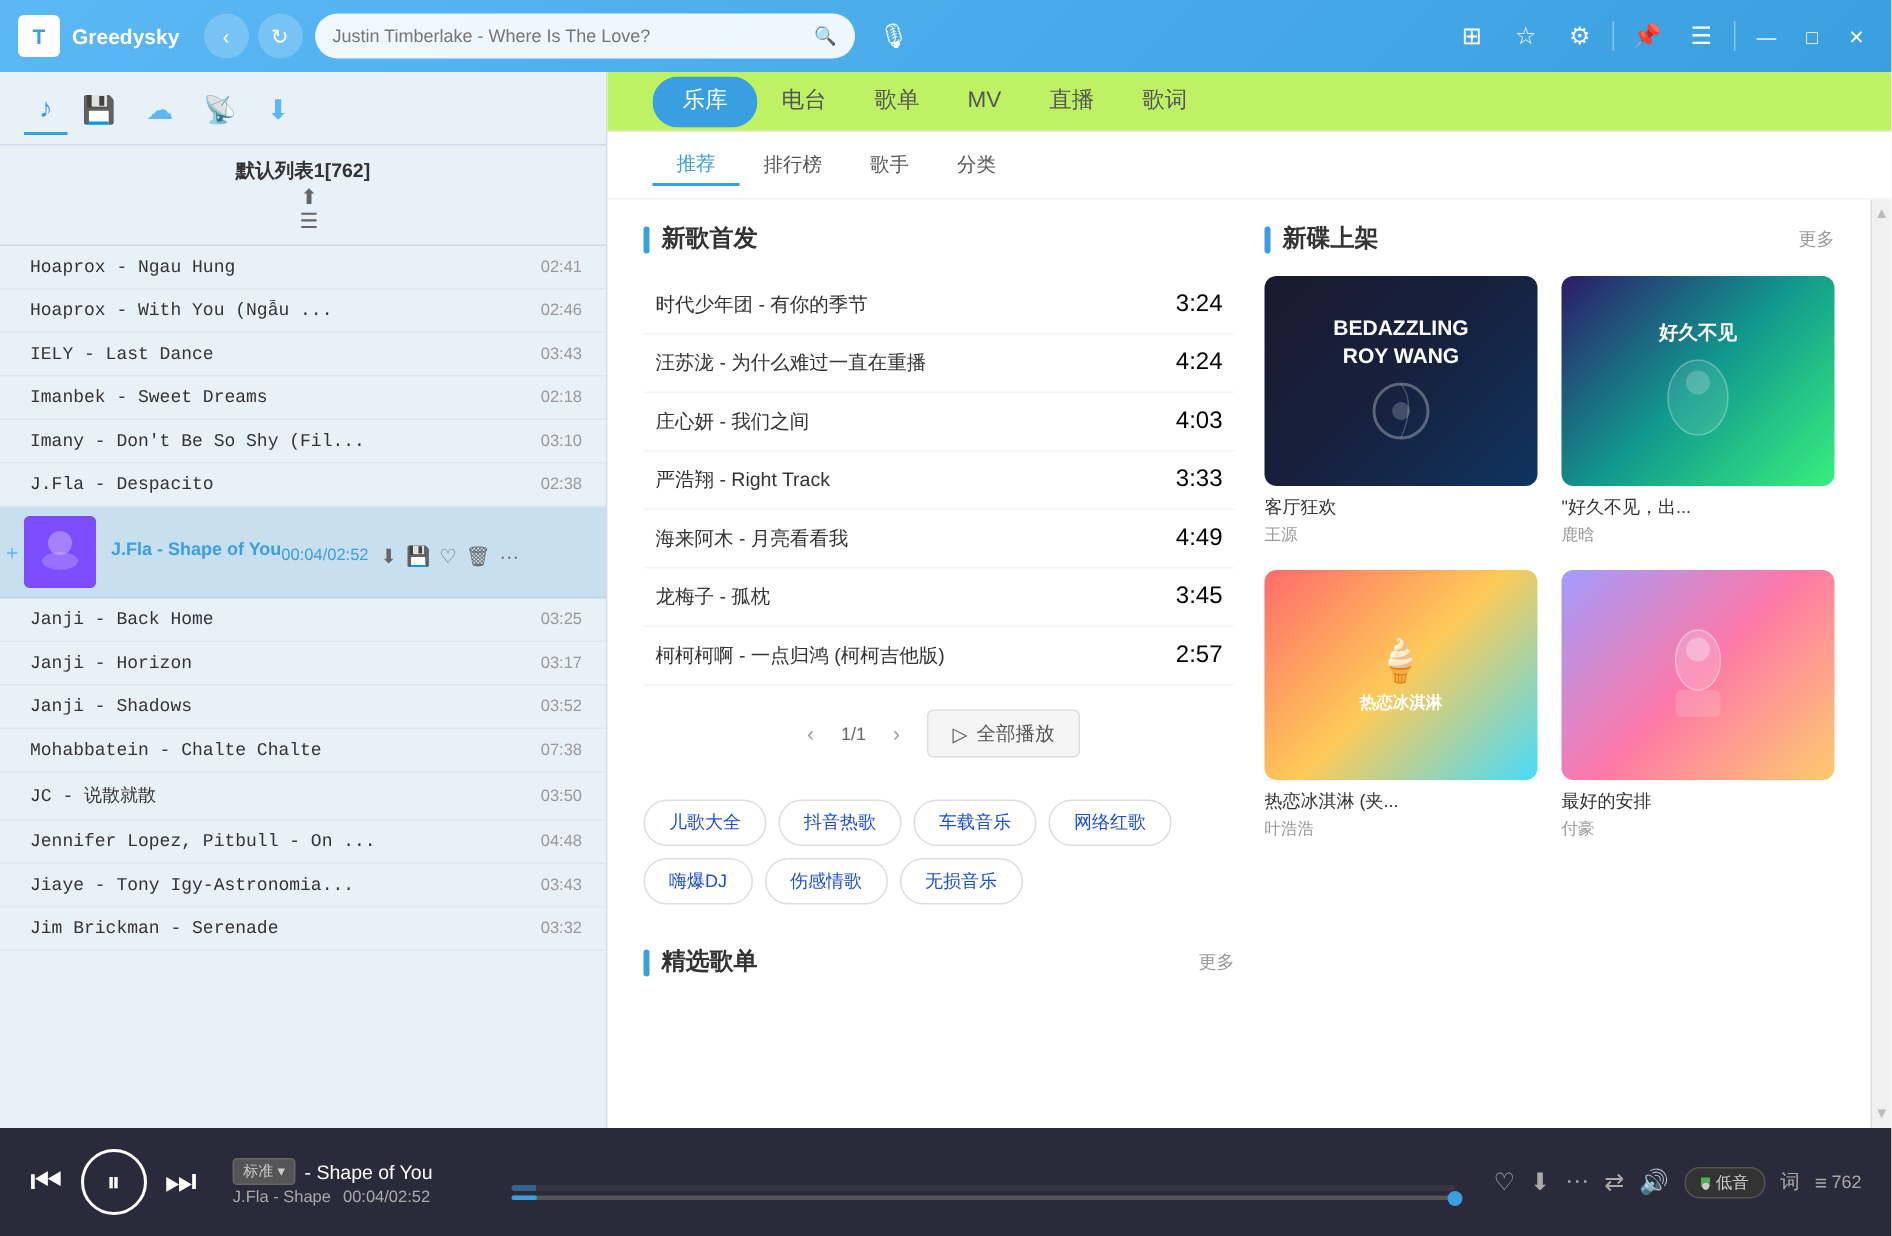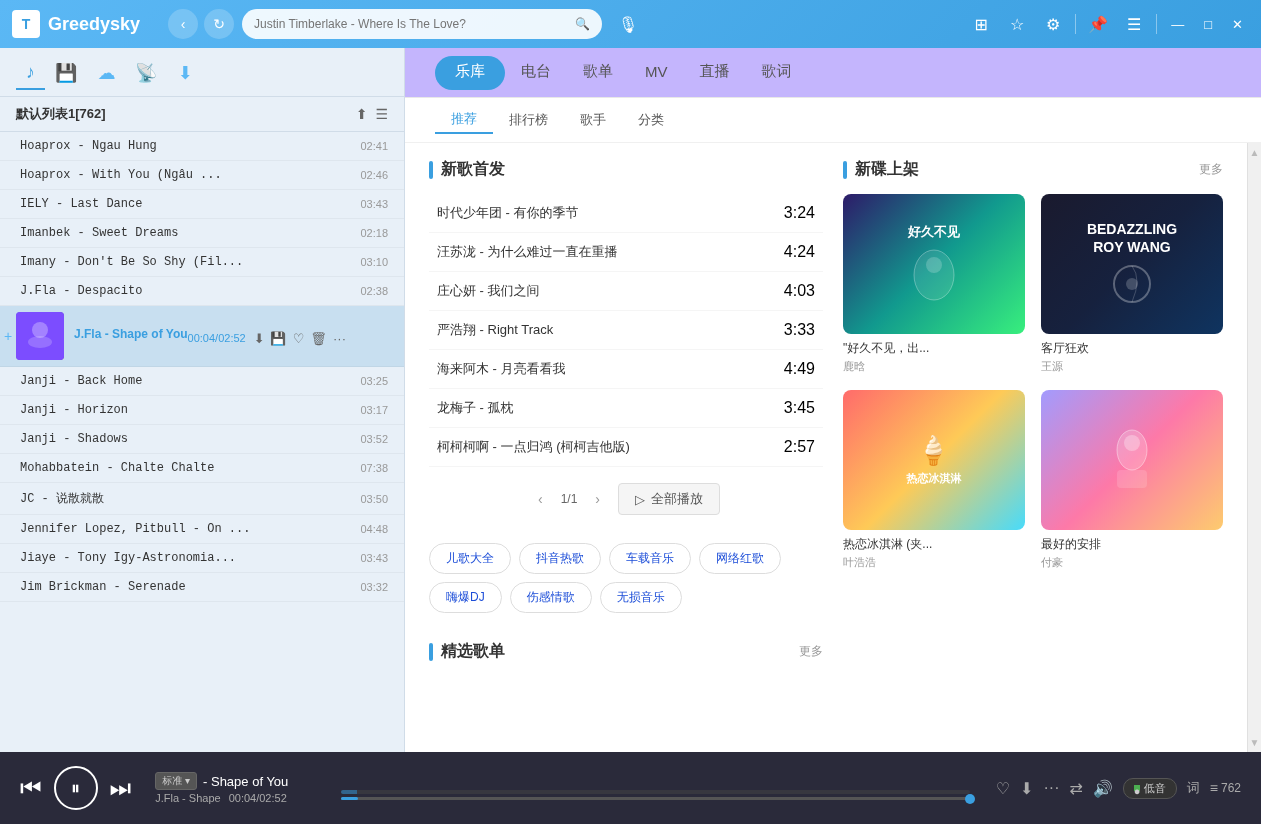--- a/index.html
+++ b/index.html
@@ -15,21 +15,21 @@
       gap: 8px;
     }
     .titlebar-logo {
       width: 28px; height: 28px;
       background: #fff;
       border-radius: 4px;
       display: flex; align-items: center; justify-content: center;
       font-weight: bold; color: #3a9fe0; font-size: 14px;
     }
     .titlebar-appname {
-      color: #fff; font-size: 18px; font-weight: bold; margin-right: 20px;
+      color: #fff; font-size: 14px; font-weight: bold; margin-right: 8px;
     }
     .titlebar-nav { display: flex; gap: 6px; }
     .titlebar-nav-btn {
       width: 30px; height: 30px;
       background: rgba(255,255,255,0.2);
       border-radius: 50%;
       display: flex; align-items: center; justify-content: center;
       color: #fff; font-size: 14px; cursor: pointer; border: none;
     }
     .titlebar-search {
@@ -71,20 +71,21 @@
     }
     .sidebar-tab {
       font-size: 18px; color: #5bb8f5; padding: 4px 10px;
       cursor: pointer; border-bottom: 2px solid transparent;
     }
     .sidebar-tab.active { color: #3a9fe0; border-bottom: 2px solid #3a9fe0; }
 
     .sidebar-playlist-header {
       display: flex; align-items: center; padding: 8px 16px;
       border-bottom: 1px solid #d0dce8;
+      flex-direction: column;
     }
     .sidebar-playlist-title {
       flex: 1; font-size: 13px; font-weight: bold; color: #333;
     }
     .sidebar-playlist-icon { color: #666; font-size: 14px; cursor: pointer; margin-left: 8px; }
 
     .sidebar-list { flex: 1; overflow-y: auto; }
     .sidebar-list::-webkit-scrollbar { width: 4px; }
     .sidebar-list::-webkit-scrollbar-thumb { background: #b0c4d8; border-radius: 2px; }
 
@@ -105,21 +106,21 @@
     .sidebar-active-time { font-size: 11px; color: #3a9fe0; }
     .sidebar-active-icons { display: flex; gap: 6px; align-items: center; }
     .sidebar-active-icon { color: #666; font-size: 13px; cursor: pointer; }
 
     
     .content { flex: 1; display: flex; flex-direction: column; background: #fff; }
 
     
     .content-topnav {
       display: flex; align-items: center; padding: 0 30px;
-      border-bottom: 1px solid #e8e8e8; height: 50px; background: #c4b5fd;
+      border-bottom: 1px solid #e8e8e8; height: 40px; background: #bef264;
     }
     .topnav-tab {
       padding: 14px 16px; font-size: 15px; color: #555; cursor: pointer;
       border-bottom: 3px solid transparent; margin-bottom: -1px;
     }
     .topnav-tab.active {
       color: #fff; background: #3a9fe0; border-radius: 20px; border-bottom: 3px solid transparent;
       padding: 6px 20px; margin-bottom: 0;
     }
 
@@ -443,51 +444,51 @@
 
           <div class="right-section">
             <div class="section-header">
               <div class="section-header-bar"></div>
               <span class="section-title">新碟上架</span>
               <span class="section-more">更多</span>
             </div>
             <div class="album-grid">
 
               <div class="album-card">
-                <div class="album-cover album-bg-2">
-                  <div style="display:flex;flex-direction:column;align-items:center;justify-content:center;height:100%;padding:12px;">
-                    <div style="color:#fff;font-size:13px;font-weight:bold;text-align:center;">好久不见</div>
-                    <svg width="50" height="60" viewBox="0 0 50 60" style="margin-top:4px;">
-                      <ellipse cx="25" cy="30" rx="20" ry="25" fill="rgba(255,255,255,0.1)" stroke="rgba(255,255,255,0.3)" stroke-width="1"></ellipse>
-                      <circle cx="25" cy="20" r="8" fill="rgba(255,255,255,0.2)"></circle>
-                    </svg>
-                  </div>
-                </div>
-                <div class="album-name">"好久不见，出...</div>
-                <div class="album-artist">鹿晗</div>
-              </div>
-
-              <div class="album-card">
                 <div class="album-cover album-bg-1">
                   <div style="display:flex;flex-direction:column;align-items:center;justify-content:center;height:100%;padding:12px;">
                     <div style="color:#fff;font-size:14px;font-weight:bold;text-align:center;line-height:1.3;">BEDAZZLING<br>ROY WANG</div>
                     <div style="margin-top:8px;">
                       <svg width="40" height="40" viewBox="0 0 40 40">
                         <ellipse cx="20" cy="20" rx="18" ry="18" fill="none" stroke="rgba(255,255,255,0.3)" stroke-width="2"></ellipse>
                         <circle cx="20" cy="20" r="6" fill="rgba(255,255,255,0.2)"></circle>
                         <path d="M20 2 Q30 15 20 38" stroke="rgba(255,255,255,0.2)" fill="none" stroke-width="1"></path>
                       </svg>
                     </div>
                   </div>
                 </div>
                 <div class="album-name">客厅狂欢</div>
                 <div class="album-artist">王源</div>
               </div>
 
               <div class="album-card">
+                <div class="album-cover album-bg-2">
+                  <div style="display:flex;flex-direction:column;align-items:center;justify-content:center;height:100%;padding:12px;">
+                    <div style="color:#fff;font-size:13px;font-weight:bold;text-align:center;">好久不见</div>
+                    <svg width="50" height="60" viewBox="0 0 50 60" style="margin-top:4px;">
+                      <ellipse cx="25" cy="30" rx="20" ry="25" fill="rgba(255,255,255,0.1)" stroke="rgba(255,255,255,0.3)" stroke-width="1"></ellipse>
+                      <circle cx="25" cy="20" r="8" fill="rgba(255,255,255,0.2)"></circle>
+                    </svg>
+                  </div>
+                </div>
+                <div class="album-name">"好久不见，出...</div>
+                <div class="album-artist">鹿晗</div>
+              </div>
+
+              <div class="album-card">
                 <div class="album-cover album-bg-3">
                   <div style="display:flex;flex-direction:column;align-items:center;justify-content:center;height:100%;padding:8px;">
                     <div style="font-size:28px;">🍦</div>
                     <div style="color:#fff;font-size:11px;font-weight:bold;text-align:center;margin-top:4px;">热恋冰淇淋</div>
                   </div>
                 </div>
                 <div class="album-name">热恋冰淇淋 (夹...</div>
                 <div class="album-artist">叶浩浩</div>
               </div>
 

